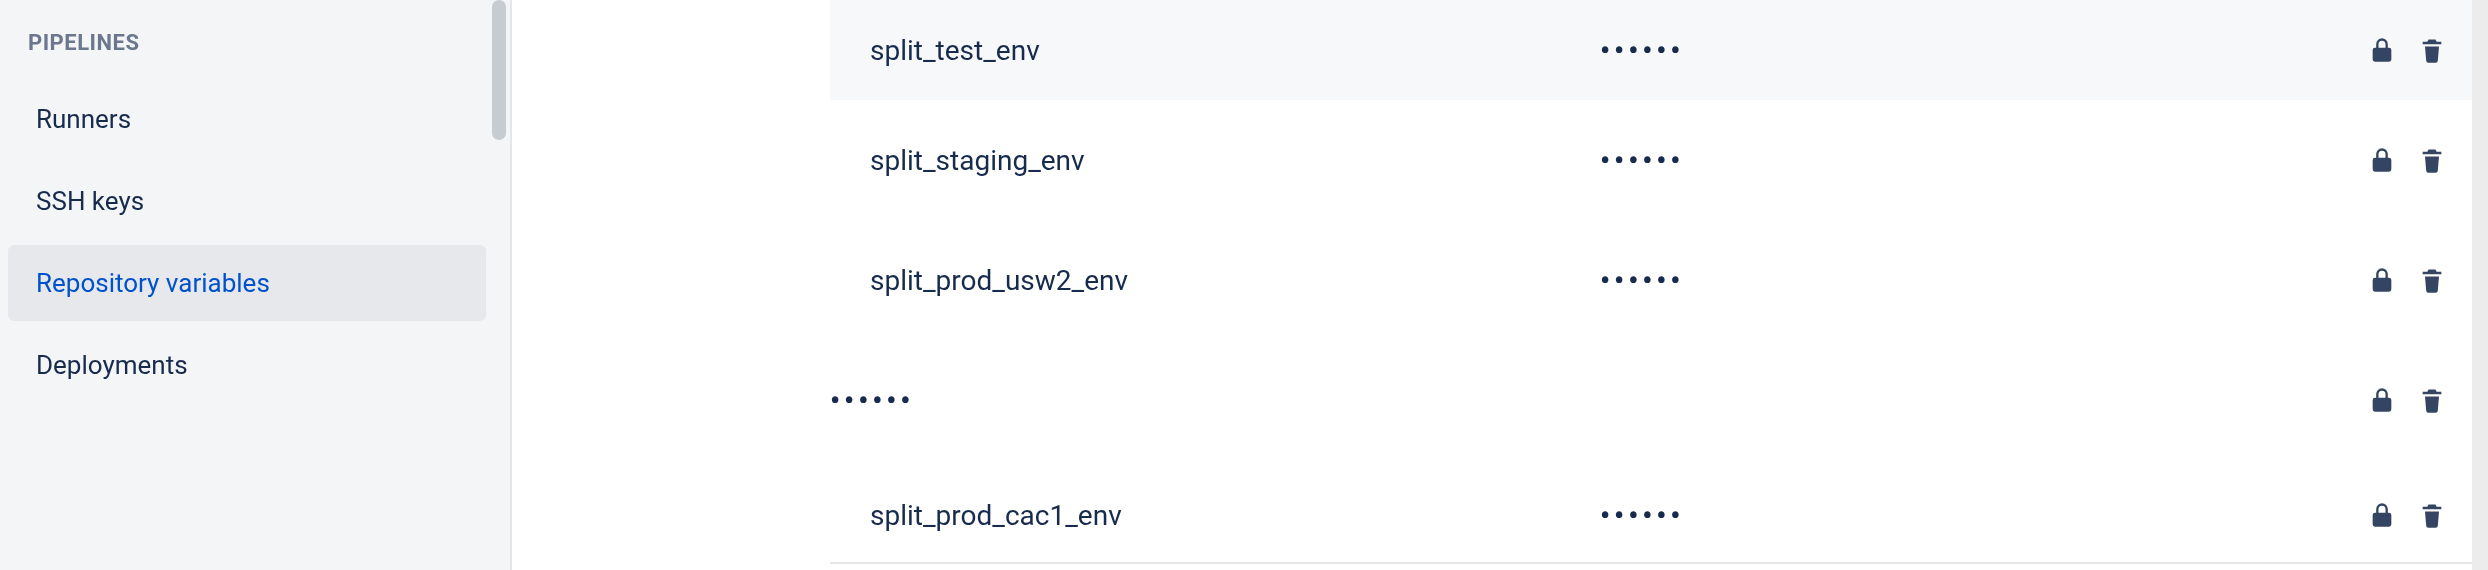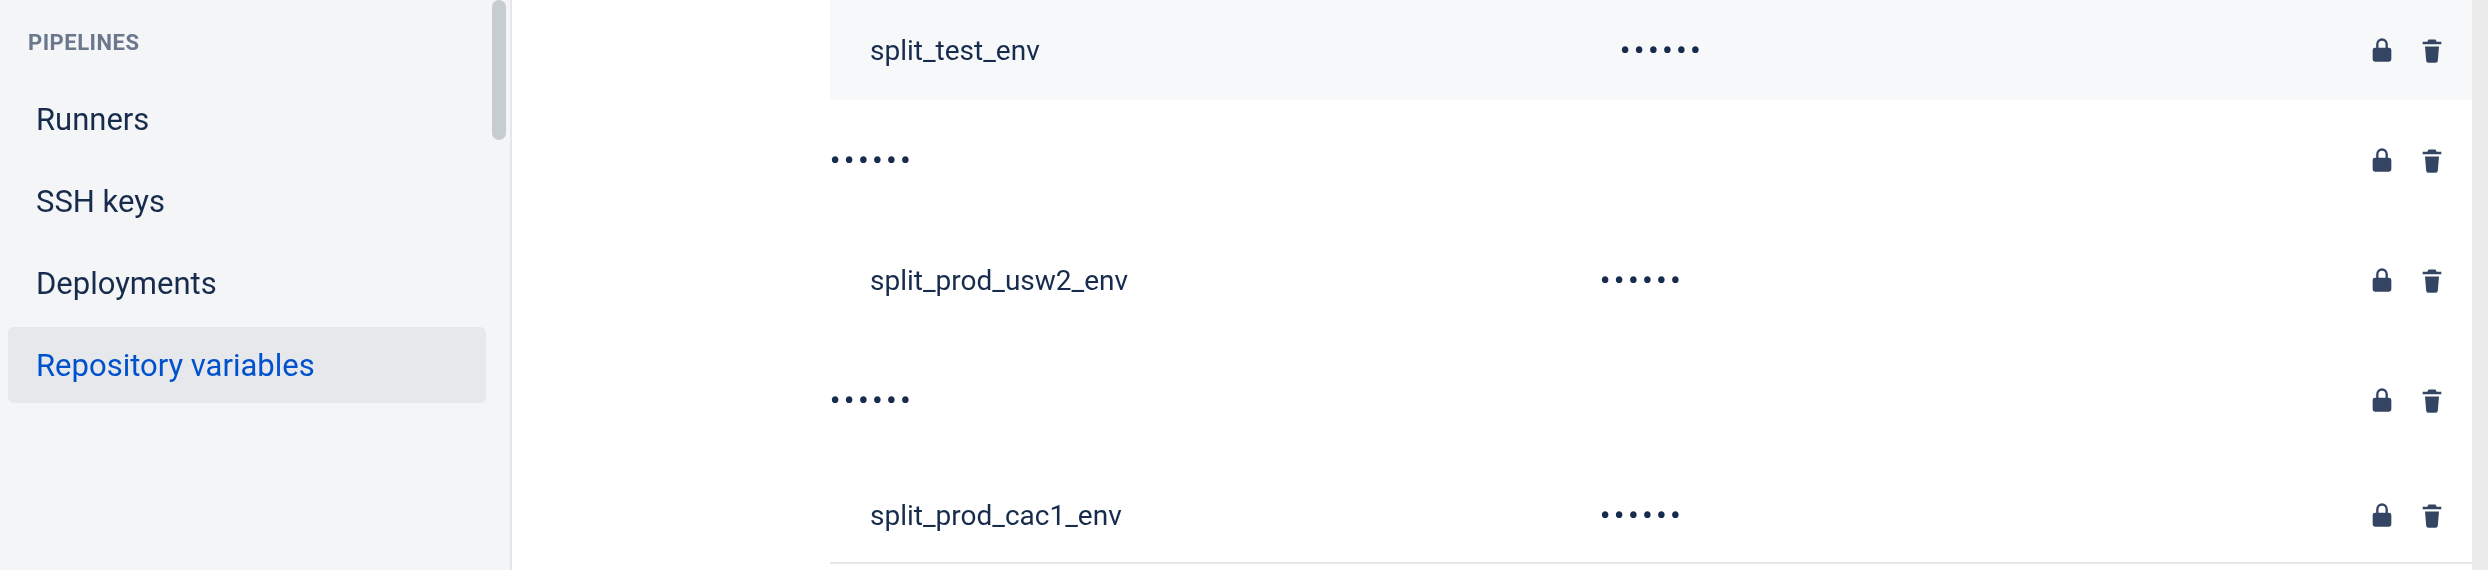--- a/index.html
+++ b/index.html
@@ -45,21 +45,21 @@
     letter-spacing: 0.5px;
     color: #6b778c;
     padding: 0 0 20px 28px;
     text-transform: uppercase;
   }
   .sidebar-item {
     display: flex;
     align-items: center;
     height: 76px;
     padding-left: 28px;
-    font-size: 31px;
+    font-size: 26px;
     color: #172b4d;
     cursor: pointer;
     border-radius: 6px;
     margin: 6px 24px 6px 8px;
   }
   .sidebar-item.selected {
     background: #e6e8ec;
     color: #0052cc;
   }
   
@@ -82,21 +82,20 @@
   .var-row {
     display: flex;
     align-items: center;
     height: 120px;
     border-bottom: none;
     position: relative;
   }
   .var-row.first {
     height: 100px;
     background: #f7f8fa;
-    gap: 20px;
   }
   .var-row.last {
     height: 110px;
   }
   .var-name {
     width: 770px;
     padding-left: 40px;
     font-size: 28px;
     color: #172b4d;
   }
@@ -148,26 +147,26 @@
 
   <nav class="sidebar">
     <div class="sidebar-heading">PIPELINES</div>
 
     <div class="sidebar-item">
       <span>Runners</span>
     </div>
     <div class="sidebar-item">
       <span>SSH keys</span>
     </div>
+    <div class="sidebar-item selected">
+      <span>Repository variables</span>
+    </div>
     <div class="sidebar-item">
       <span>Deployments</span>
     </div>
-    <div class="sidebar-item selected">
-      <span>Repository variables</span>
-    </div>
 
     <div class="sidebar-scroll-track">
       <div class="sidebar-scroll-thumb"></div>
     </div>
   </nav>
 
   <main class="main">
     <div class="main-border-left"></div>
 
     <div class="vars-panel">
@@ -183,20 +182,21 @@
           </span>
           <span class="icon-btn">
             <svg viewBox="0 0 24 24">
                 <path d="M9 3h6l1 2h4v2H4V5h4l1-2zM6 9h12l-1 12a2 2 0 0 1-2 2H9a2 2 0 0 1-2-2L6 9z"></path>
               </svg>
           </span>
         </div>
       </div>
 
       <div class="var-row">
+        <div class="var-name">split_staging_env</div>
         <div class="var-value">••••••</div>
         <div class="var-actions">
           <span class="icon-btn">
             <svg viewBox="0 0 24 24">
                 <path d="M12 2a5 5 0 0 0-5 5v3H6a2 2 0 0 0-2 2v8a2 2 0 0 0 2 2h12a2 2 0 0 0 2-2v-8a2 2 0 0 0-2-2h-1V7a5 5 0 0 0-5-5zm-3 5a3 3 0 1 1 6 0v3H9V7z"></path>
               </svg>
           </span>
           <span class="icon-btn">
             <svg viewBox="0 0 24 24">
                 <path d="M9 3h6l1 2h4v2H4V5h4l1-2zM6 9h12l-1 12a2 2 0 0 1-2 2H9a2 2 0 0 1-2-2L6 9z"></path>

